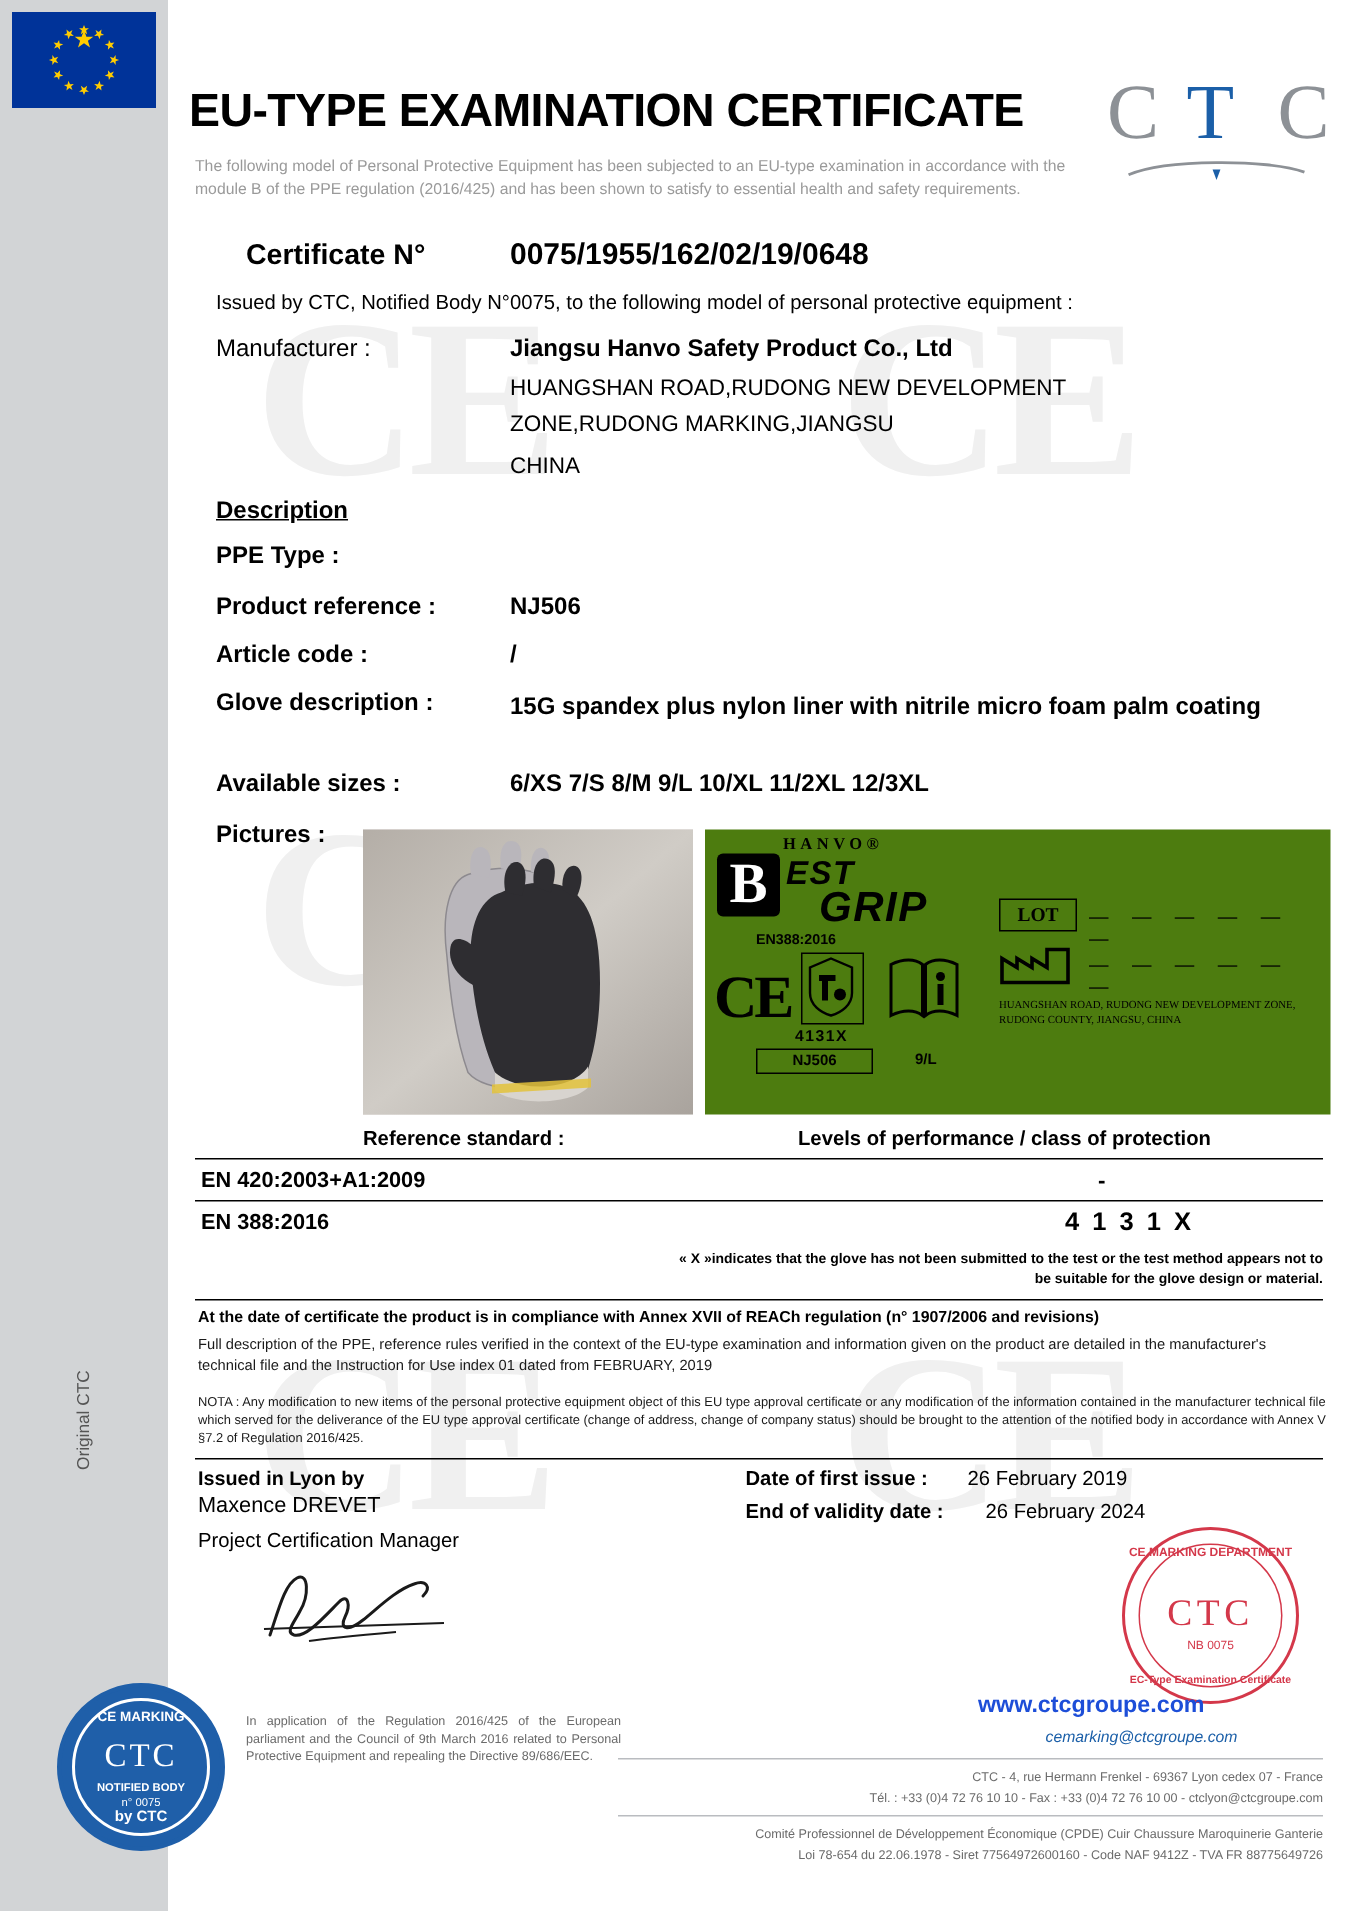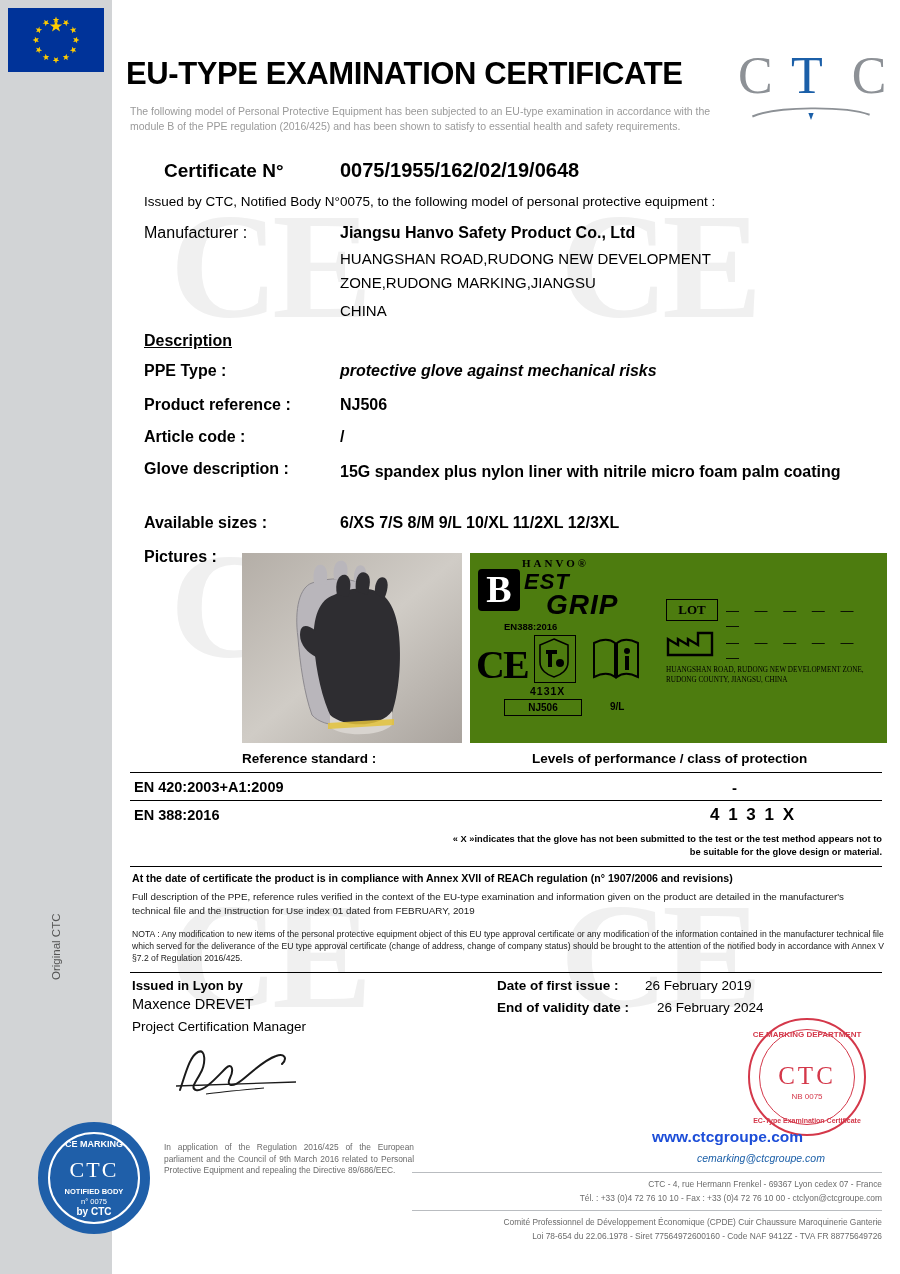--- a/index.html
+++ b/index.html
@@ -268,21 +268,20 @@
 
     <div class="row lbl" style="left:32px; top:224px;">Manufacturer :</div>
     <div class="row val bold" style="left:228px; top:224px;">Jiangsu Hanvo Safety Product Co., Ltd</div>
     <div class="row addr" style="left:228px; top:250px;">HUANGSHAN ROAD,RUDONG NEW DEVELOPMENT</div>
     <div class="row addr" style="left:228px; top:274px;">ZONE,RUDONG MARKING,JIANGSU</div>
     <div class="row addr" style="left:228px; top:302px;">CHINA</div>
 
     <div class="row desc-underline" style="left:32px; top:332px; font-size:16px;">Description</div>
 
     <div class="row lbl bold" style="left:32px; top:362px;">PPE Type :</div>
-    <div class="row val italic" style="left:228px; top:362px;">protective glove against mechanical risks</div>
 
     <div class="row lbl bold" style="left:32px; top:396px;">Product reference :</div>
     <div class="row val bold" style="left:228px; top:396px;">NJ506</div>
 
     <div class="row lbl bold" style="left:32px; top:428px;">Article code :</div>
     <div class="row val bold" style="left:228px; top:428px;">/</div>
 
     <div class="row lbl bold" style="left:32px; top:460px;">Glove description :</div>
     <div class="row val bold" style="left:228px; top:458px; width:520px; line-height:27px;">15G spandex plus nylon  liner with nitrile micro foam palm coating</div>
 

